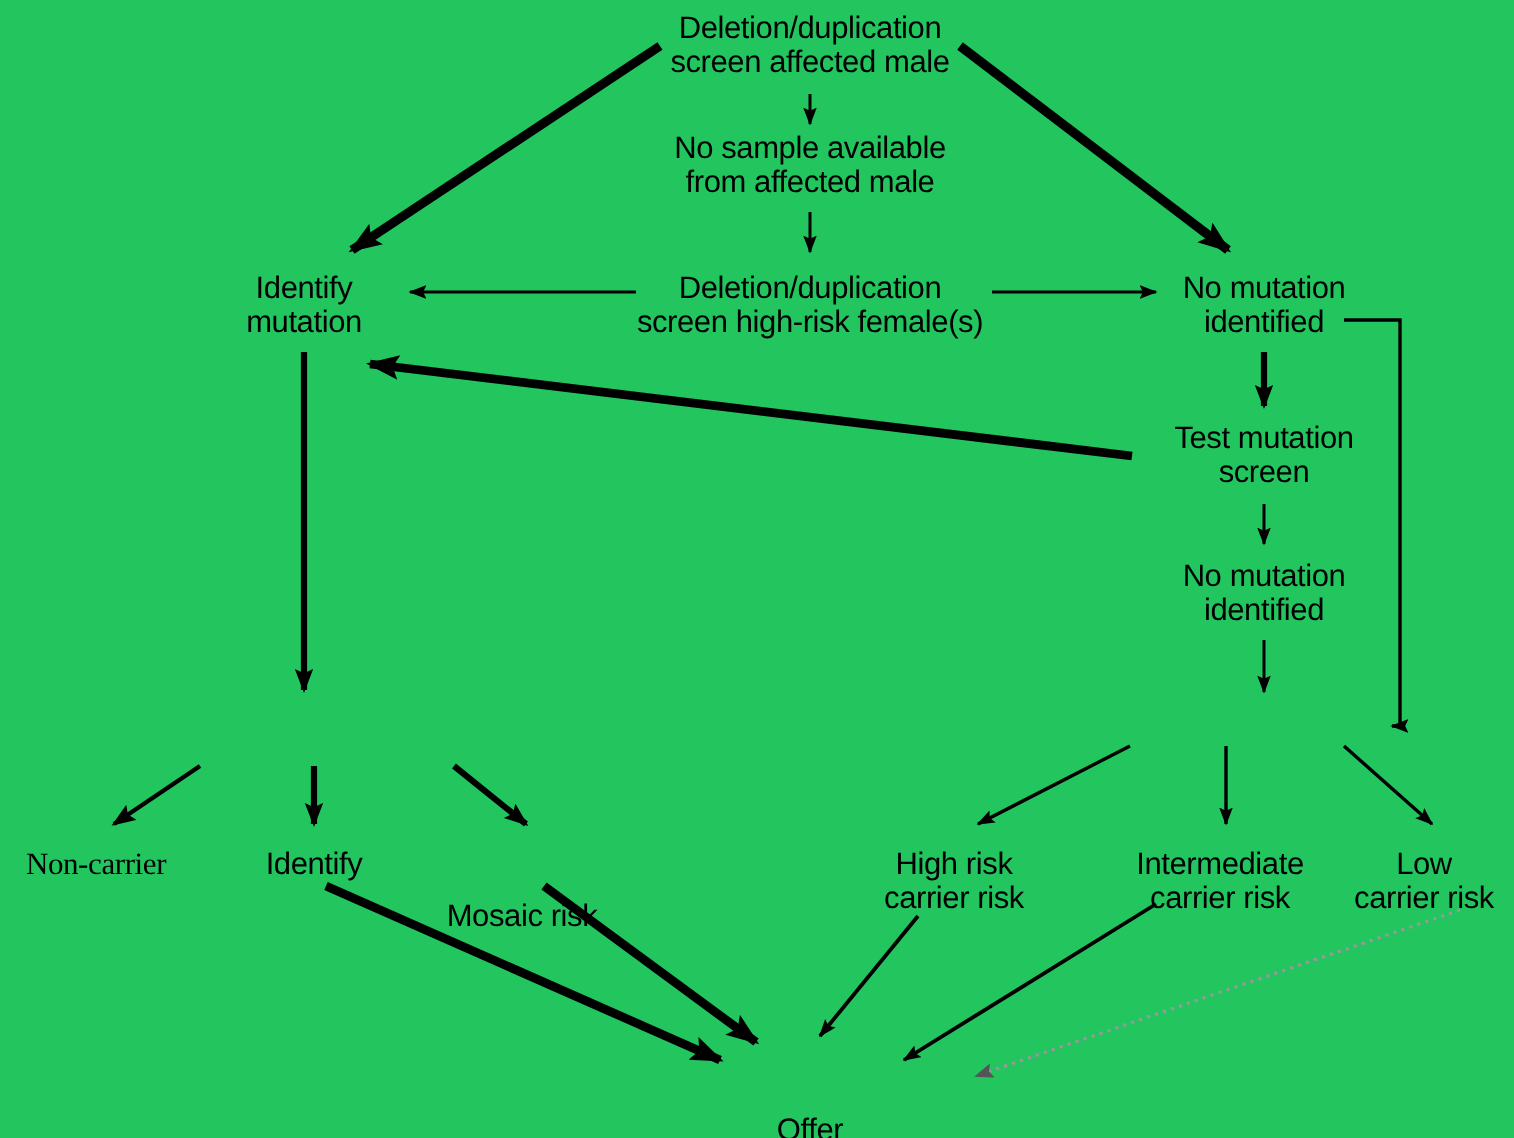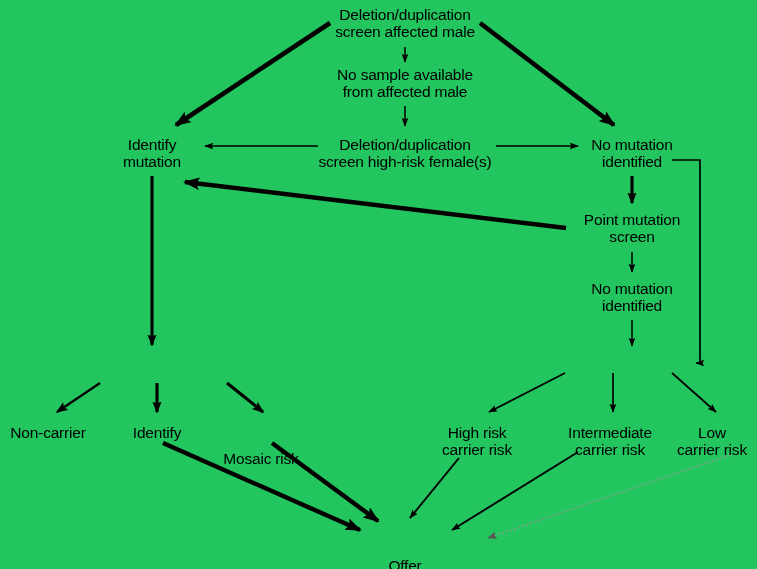--- a/index.html
+++ b/index.html
@@ -103,25 +103,25 @@
   <div class="node" style="left:405px; top:6px;">Deletion/duplication
 screen affected male</div>
   <div class="node" style="left:405px; top:66px;">No sample available
 from affected male</div>
   <div class="node" style="left:152px; top:136px;">Identify
 mutation</div>
   <div class="node" style="left:405px; top:136px;">Deletion/duplication
 screen high-risk female(s)</div>
   <div class="node" style="left:632px; top:136px;">No mutation
 identified</div>
-  <div class="node" style="left:632px; top:211px;">Point mutation
+  <div class="node" style="left:632px; top:211px;">Test mutation
 screen</div>
   <div class="node" style="left:632px; top:280px;">No mutation
 identified</div>
-  <div class="node" style="left:48px; top:424px;">Non-carrier</div>
+  <div class="node" style="left:48px; top:424px;font-family:Liberation Serif, serif;">Non-carrier</div>
   <div class="node" style="left:157px; top:424px;">Identify</div>
   <div class="node" style="left:261px; top:424px;margin-top:26px;">Mosaic risk</div>
   <div class="node" style="left:477px; top:424px;">High risk
 carrier risk</div>
   <div class="node" style="left:610px; top:424px;">Intermediate
 carrier risk</div>
   <div class="node" style="left:712px; top:424px;">Low
 carrier risk</div>
   <div class="node" style="left:405px; top:527px;margin-top:30px;">Offer
 prenatal diagnosis</div>

